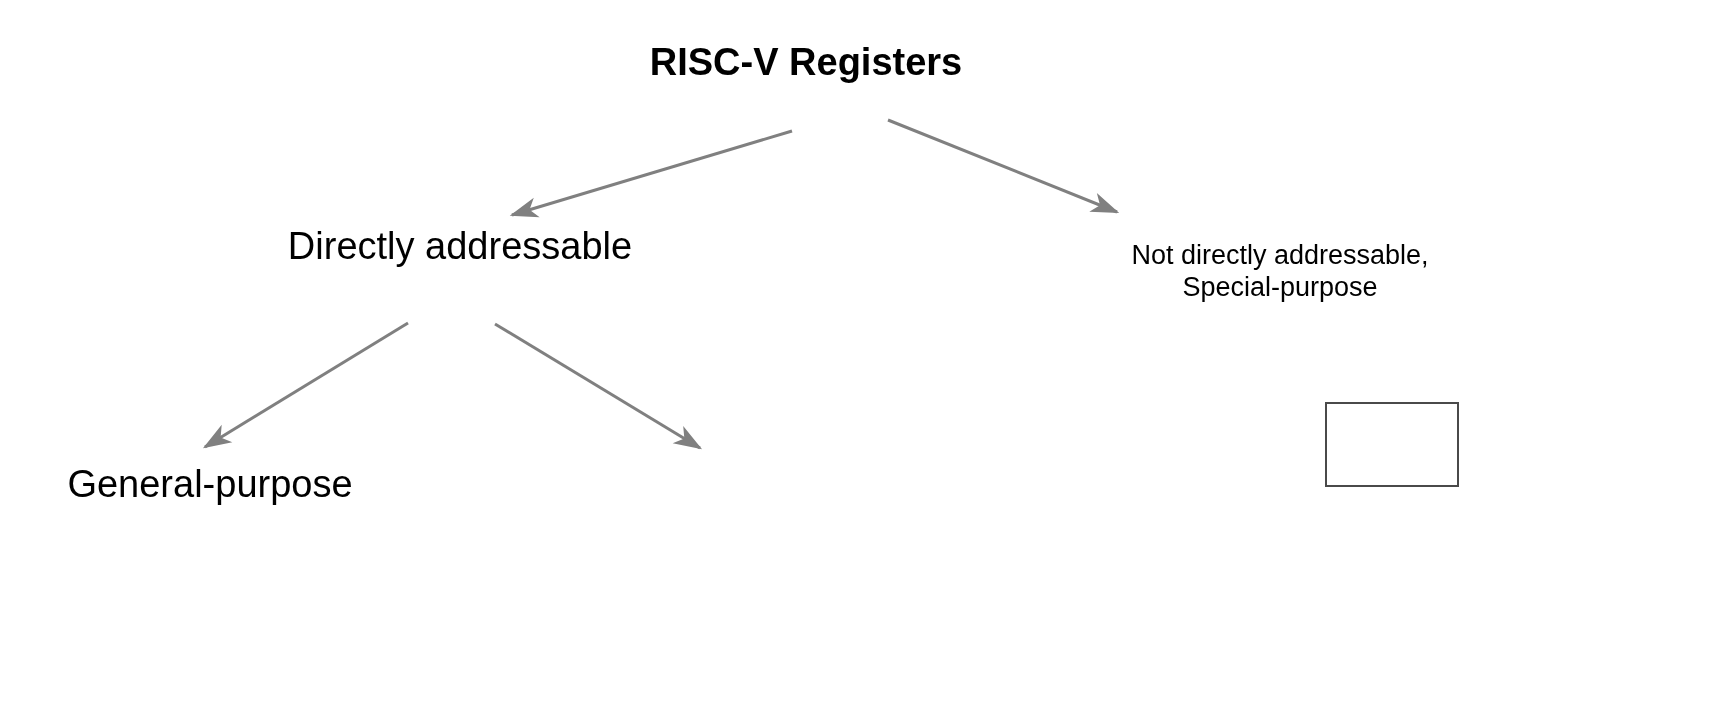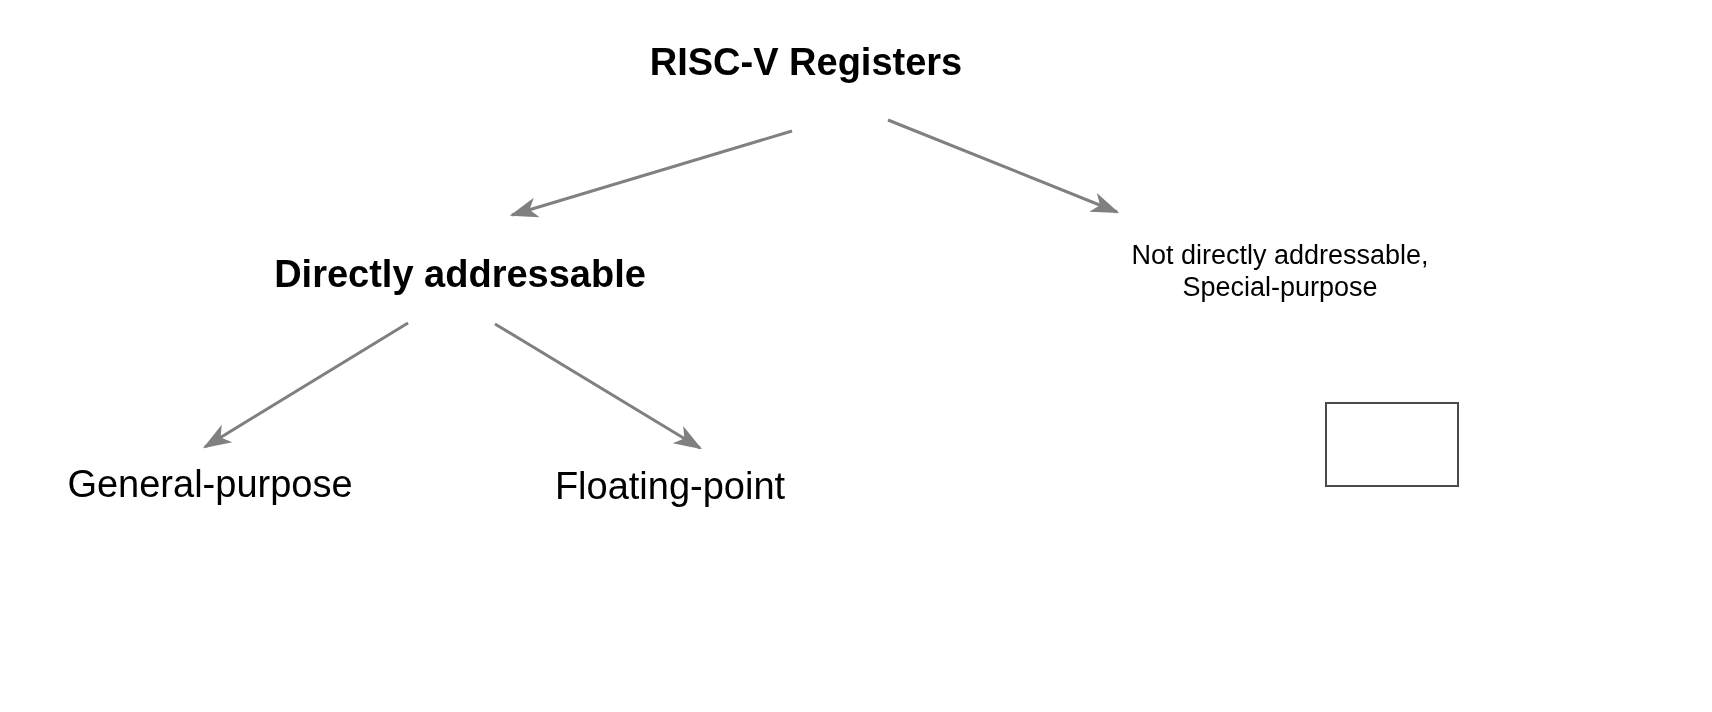--- a/index.html
+++ b/index.html
@@ -43,24 +43,23 @@
     box-sizing: border-box;
   }
   #title-node {
     left: 556px;
     top: 40px;
     width: 500px;
     font-size: 38px;
   }
   #node-directly {
     left: 210px;
-    top: 252px;
+    top: 224px;
     width: 500px;
     font-size: 38px;
-    font-weight: bold;
   }
   #node-notdirectly {
     left: 1000px;
     top: 240px;
     width: 560px;
     font-size: 27px;
   }
   #node-general {
     left: -40px;
     top: 462px;
@@ -100,21 +99,20 @@
 
   <div id="title-node" class="node-label root">RISC-V Registers</div>
 
   <div id="node-directly" class="node-label">Directly addressable</div>
 
   <div id="node-notdirectly" class="node-label">Not directly addressable,
 Special-purpose</div>
 
   <div id="node-general" class="node-label">General-purpose</div>
 
-  <div id="node-floating" class="node-label">Floating-point</div>
 
   <div id="box-general" class="reg-box"></div>
 
   <div id="box-floating" class="reg-box"></div>
 
   <div id="box-special" class="reg-box"></div>
 
 </div>
 
 </body></html>

